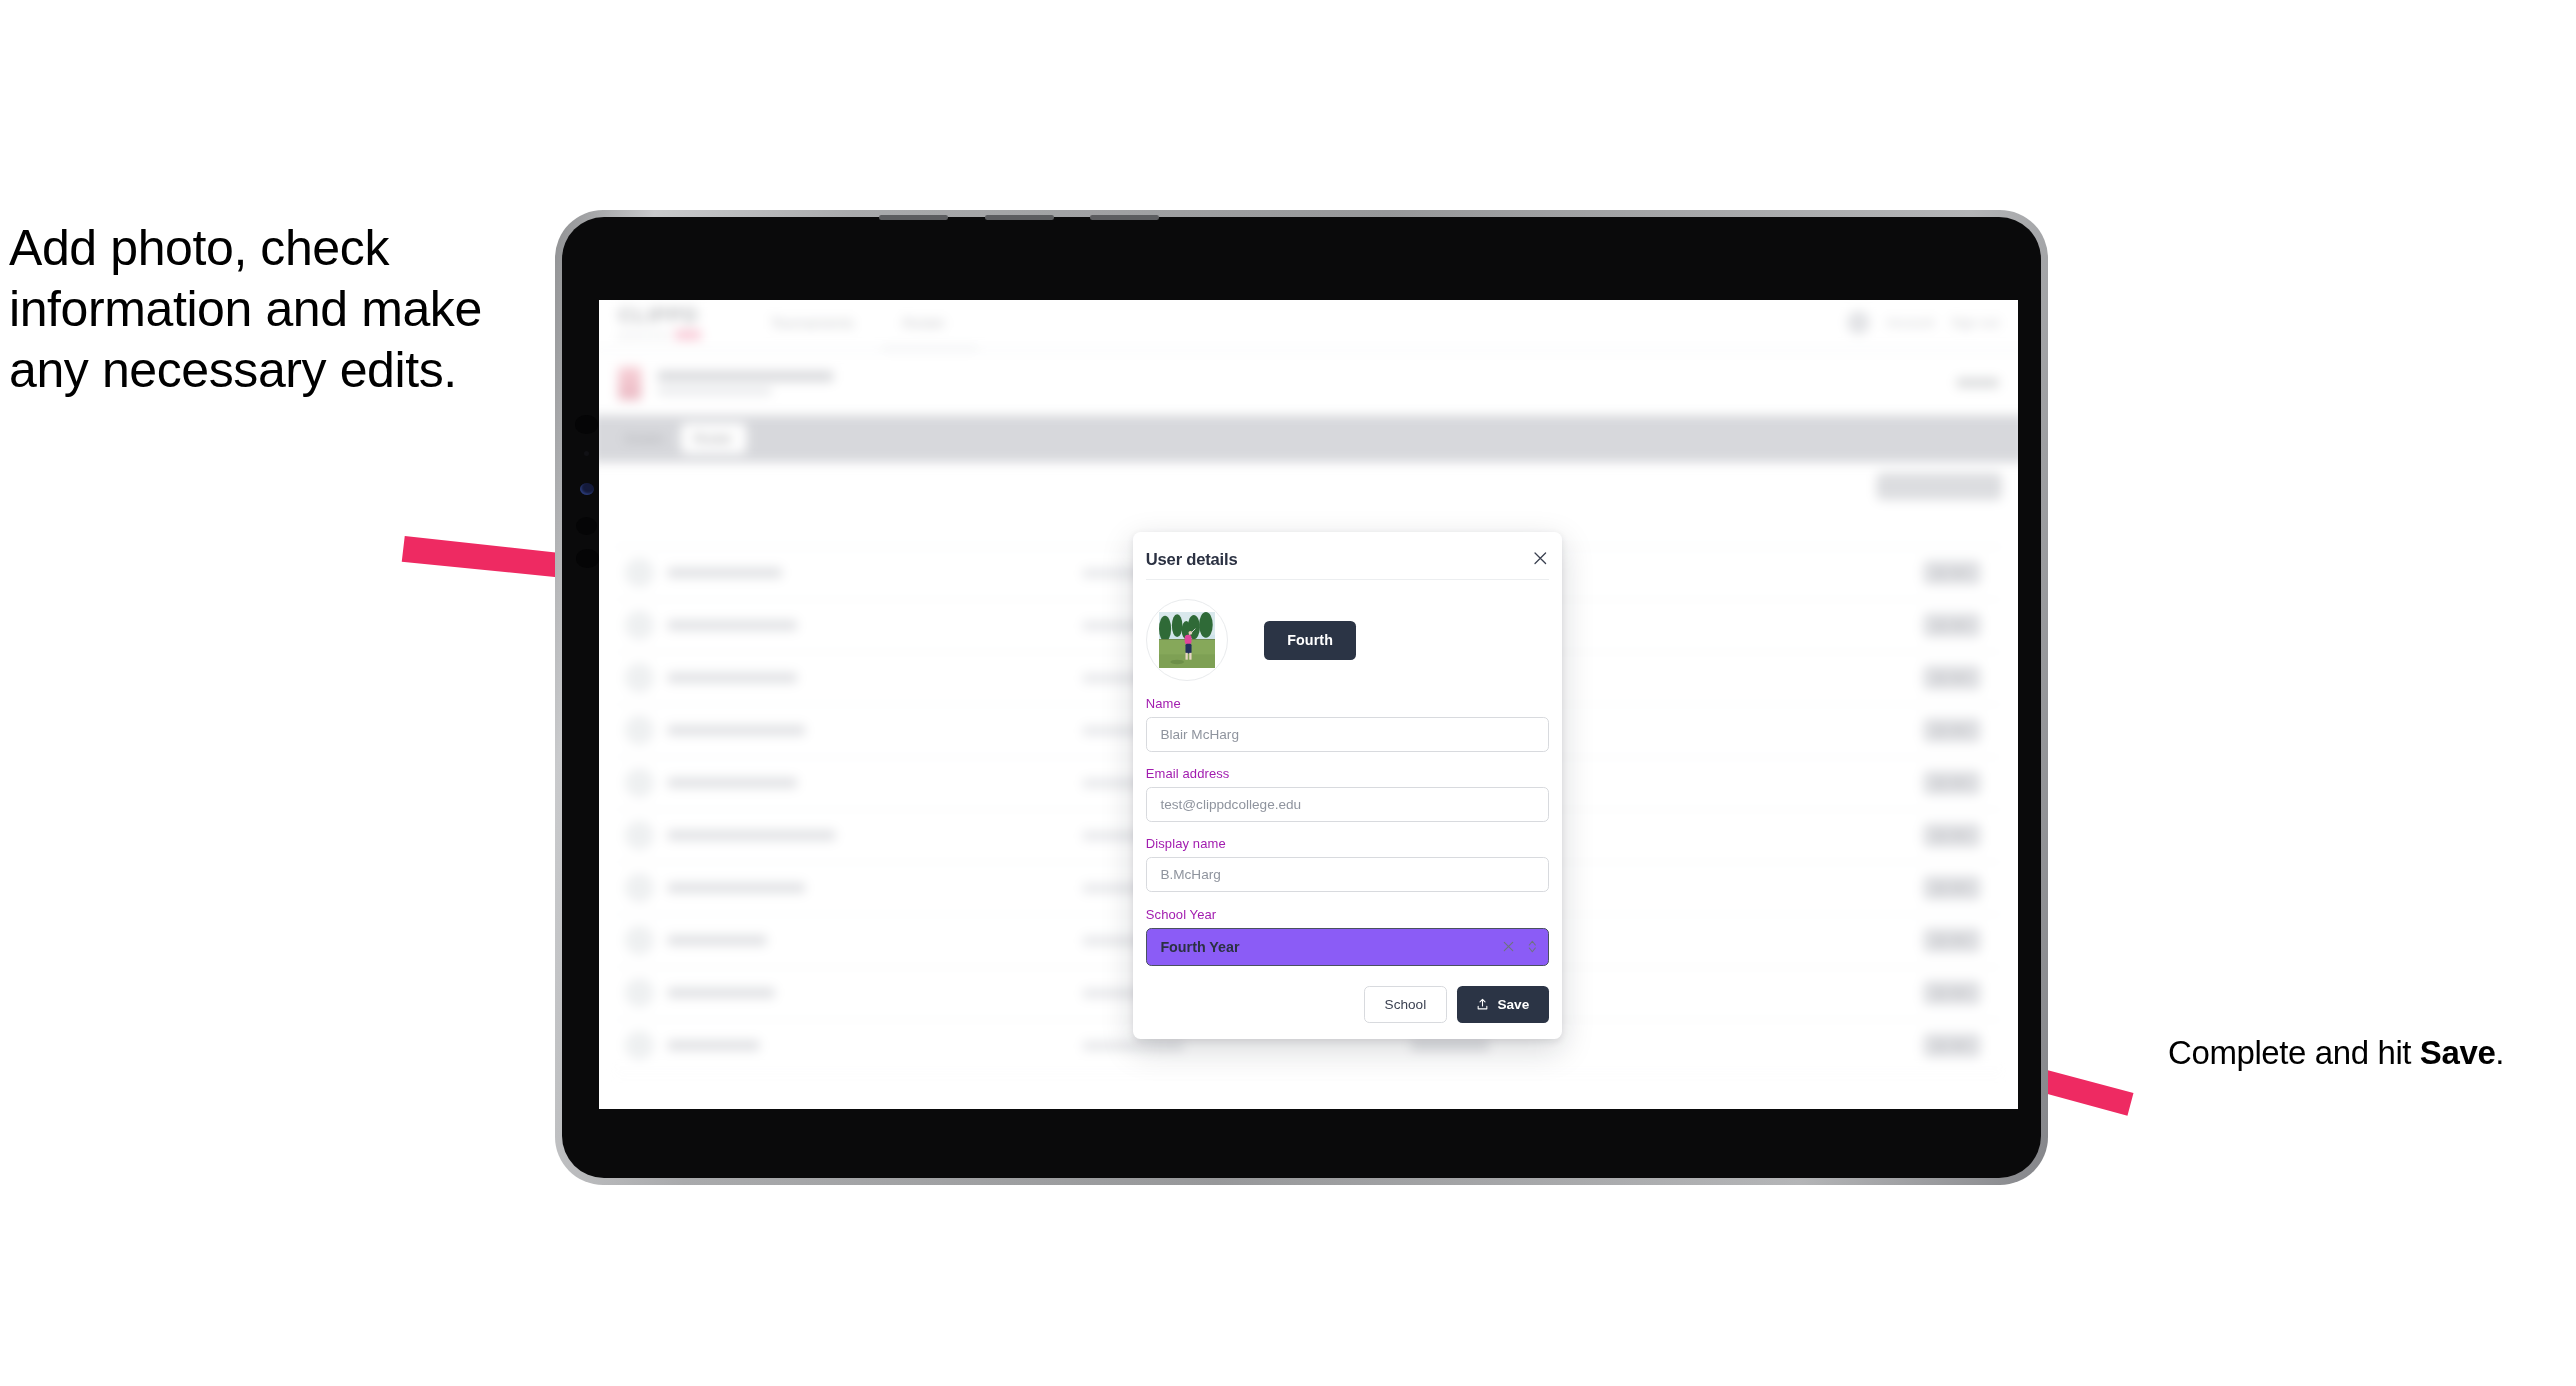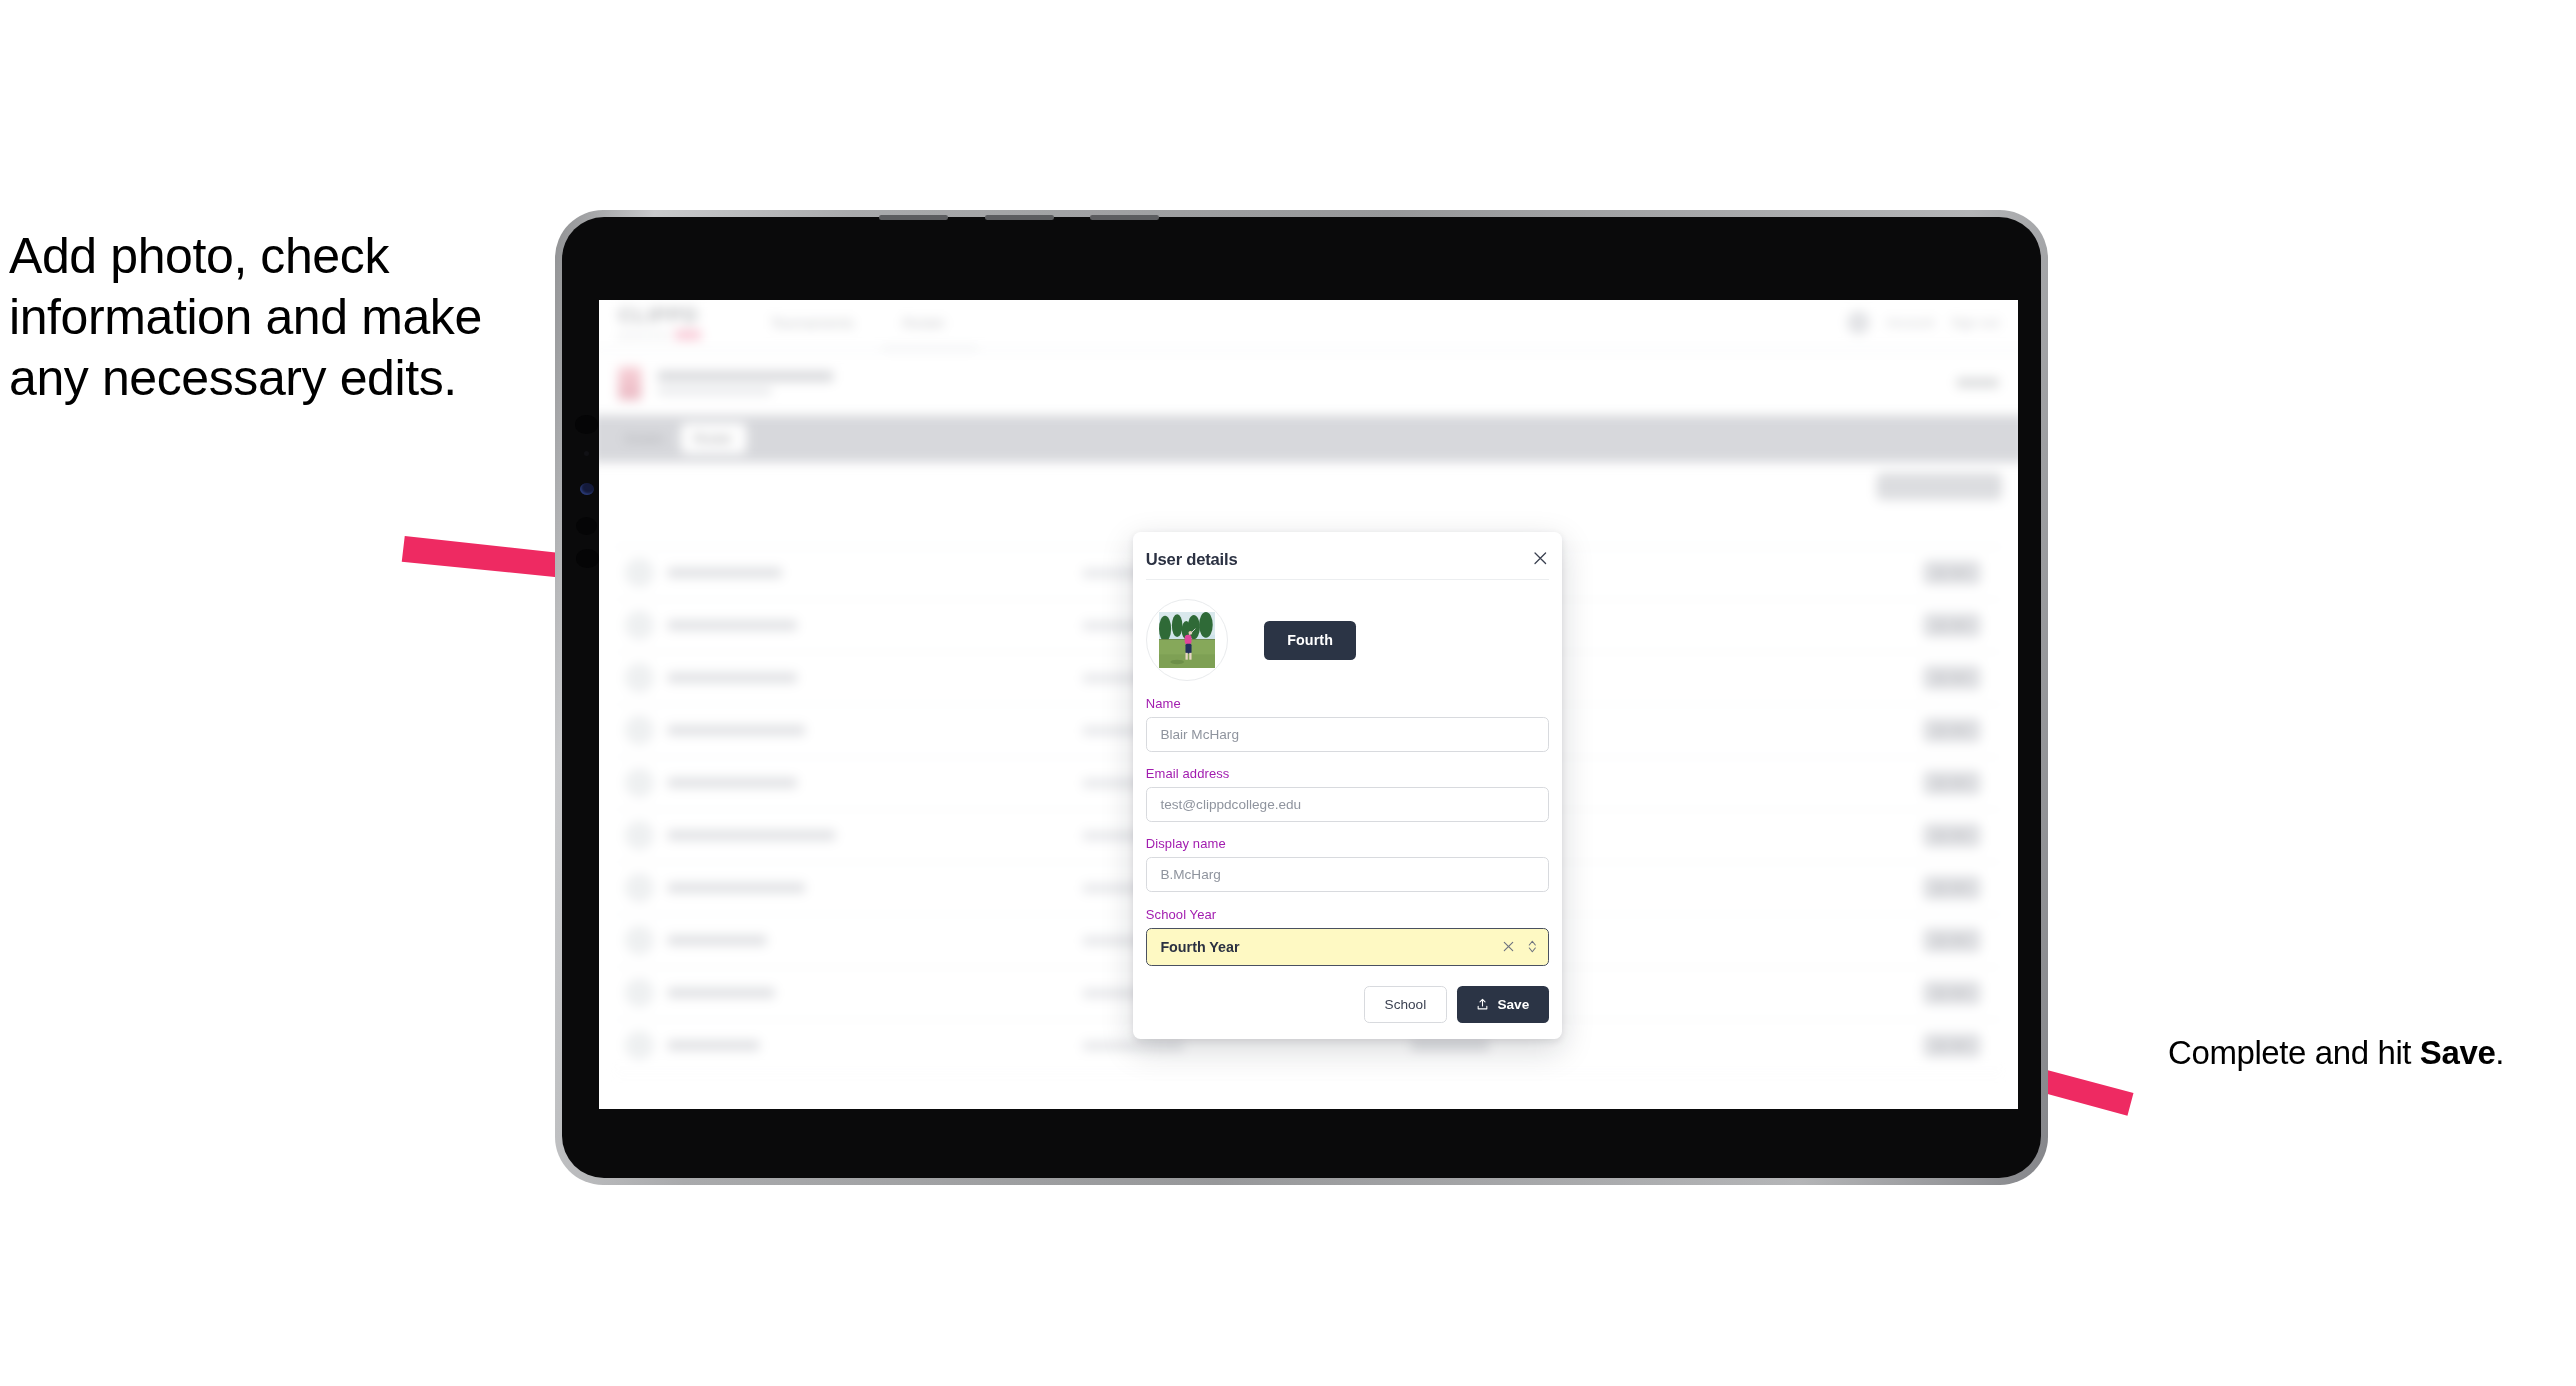--- a/index.html
+++ b/index.html
@@ -6,21 +6,21 @@
   html,body{margin:0;padding:0;}
   body{
     width:2576px;height:1386px;
     background:#ffffff;
     font-family:"Liberation Sans","DejaVu Sans",sans-serif;
     overflow:hidden;position:relative;
   }
 
   
   .annot{position:absolute;color:#000;font-weight:400;line-height:1.22;letter-spacing:-0.4px;}
-  #annot-left{left:9px;top:226px;width:483px;font-size:50px;}
+  #annot-left{left:9px;top:218px;width:483px;font-size:50px;}
   #annot-right{left:2168px;top:1033px;width:393px;font-size:33px;}
   #annot-right b{font-weight:700;}
 
   
   .arrow-svg{position:absolute;left:0;top:0;width:2576px;height:1386px;pointer-events:none;}
 
   
   #tablet{
     position:absolute;left:555px;top:210px;width:1493px;height:975px;
     border-radius:48px;
@@ -121,21 +121,21 @@
   .m-photo-row{display:flex;align-items:center;margin-top:19.6px;height:82px;}
   .avatar-ring{width:80px;height:80px;border-radius:50%;border:1.2px solid #e9ebed;
                display:flex;align-items:center;justify-content:center;overflow:hidden;flex:none;}
   .upload-btn{margin-left:36px;background:#2b3445;color:#fff;font-size:14.3px;font-weight:600;
               border:none;border-radius:5.3px;padding:11.3px 23.4px;cursor:pointer;letter-spacing:0.1px;}
   .f-label{font-size:13px;color:#a21caf;margin:14.3px 0 6px;letter-spacing:0.1px;}
   .f-input{width:100%;box-sizing:border-box;height:35px;border:1.1px solid #d8dade;border-radius:5.3px;
            background:#fff;padding:0 13.6px;font-size:13.6px;color:#8f949e;
            font-family:"Liberation Sans",sans-serif;outline:none;}
   .f-select{width:100%;box-sizing:border-box;height:38px;border:1.2px solid #4a5160;border-radius:5.3px;
-            background:#fef9c3;display:flex;align-items:center;padding:0 10.6px 0 13.6px;
+            background:#8b5cf6;display:flex;align-items:center;padding:0 10.6px 0 13.6px;
             font-size:14.3px;color:#2b3142;font-weight:600;}
   .sel-icons{margin-left:auto;display:flex;align-items:center;gap:12px;}
   .m-actions{display:flex;justify-content:flex-end;gap:9.8px;margin-top:20.4px;}
   .btn-cancel{background:#fff;border:1.1px solid #d8dade;border-radius:5.3px;color:#3c4252;
               font-size:13.6px;padding:9.8px 19.6px;cursor:pointer;font-family:"Liberation Sans",sans-serif;}
   .btn-save{background:#2b3445;border:none;border-radius:5.3px;color:#fff;font-size:13.6px;font-weight:600;
             padding:9.8px 19.6px;cursor:pointer;display:flex;align-items:center;gap:8.3px;
             font-family:"Liberation Sans",sans-serif;}
 </style>
 </head>

